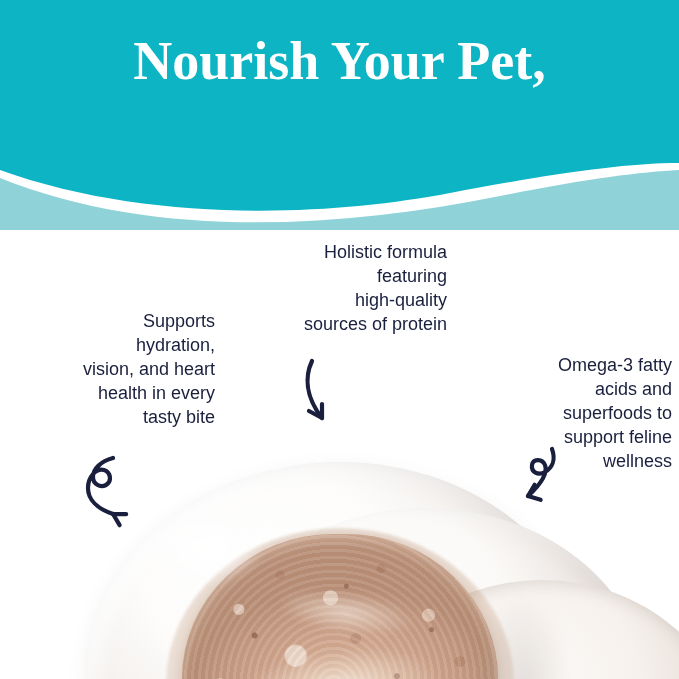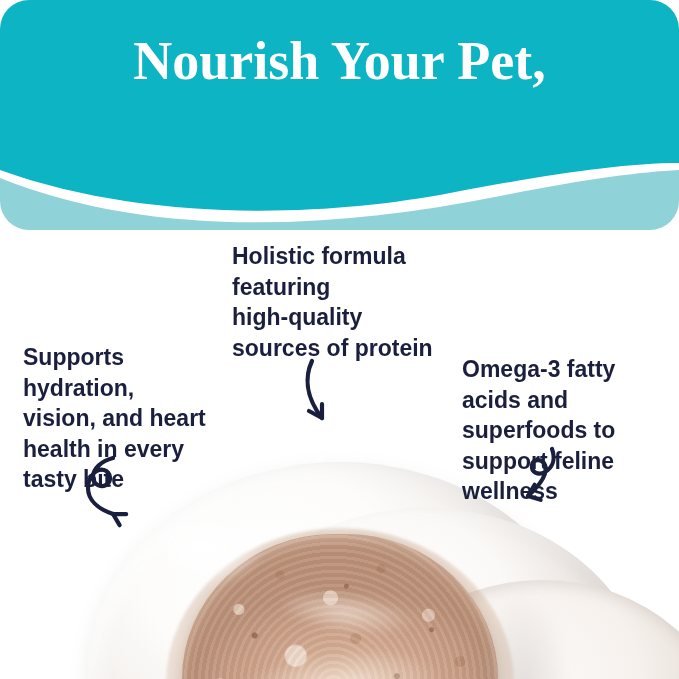--- a/index.html
+++ b/index.html
@@ -16,21 +16,20 @@
     font-family: "Liberation Sans", sans-serif;
   }
 
   
   #banner {
     position: absolute;
     left: 0; top: 0;
     width: 679px;
     height: 230px;
     overflow: hidden;
-    border-radius: 29px;
   }
   #banner-svg {
     position: absolute;
     left: 0; top: 0;
     width: 679px;
     height: 230px;
     display: block;
   }
   #banner-title {
     position: absolute;
@@ -56,28 +55,28 @@
     line-height: 0;
     font-weight: bold;
     letter-spacing: 0.5px;
   }
 
   
   .callout {
     position: absolute;
     color: #1a1f3d;
     font-family: "Liberation Sans", sans-serif;
-    font-weight: bold;
-    font-size: 23px;
+    font-weight: normal;
+    font-size: 18px;
     line-height: 1.33;
-    text-align: left;
+    text-align: right;
     z-index: 6;
     white-space: pre-line;
   }
-  #callout-left  { left: 23px;   top: 310px; width: 215px; margin-top: 32px; }
+  #callout-left  { left: 0;   top: 310px; width: 215px; }
   #callout-mid   { left: 232px; top: 241px; width: 215px; }
   #callout-right { left: 462px; top: 308px; width: 210px; margin-top: 46px; }
 
   
   .arrow-svg {
     position: absolute;
     z-index: 6;
     overflow: visible;
   }
   #arrow-left  { left: 82px;  top: 455px; }

